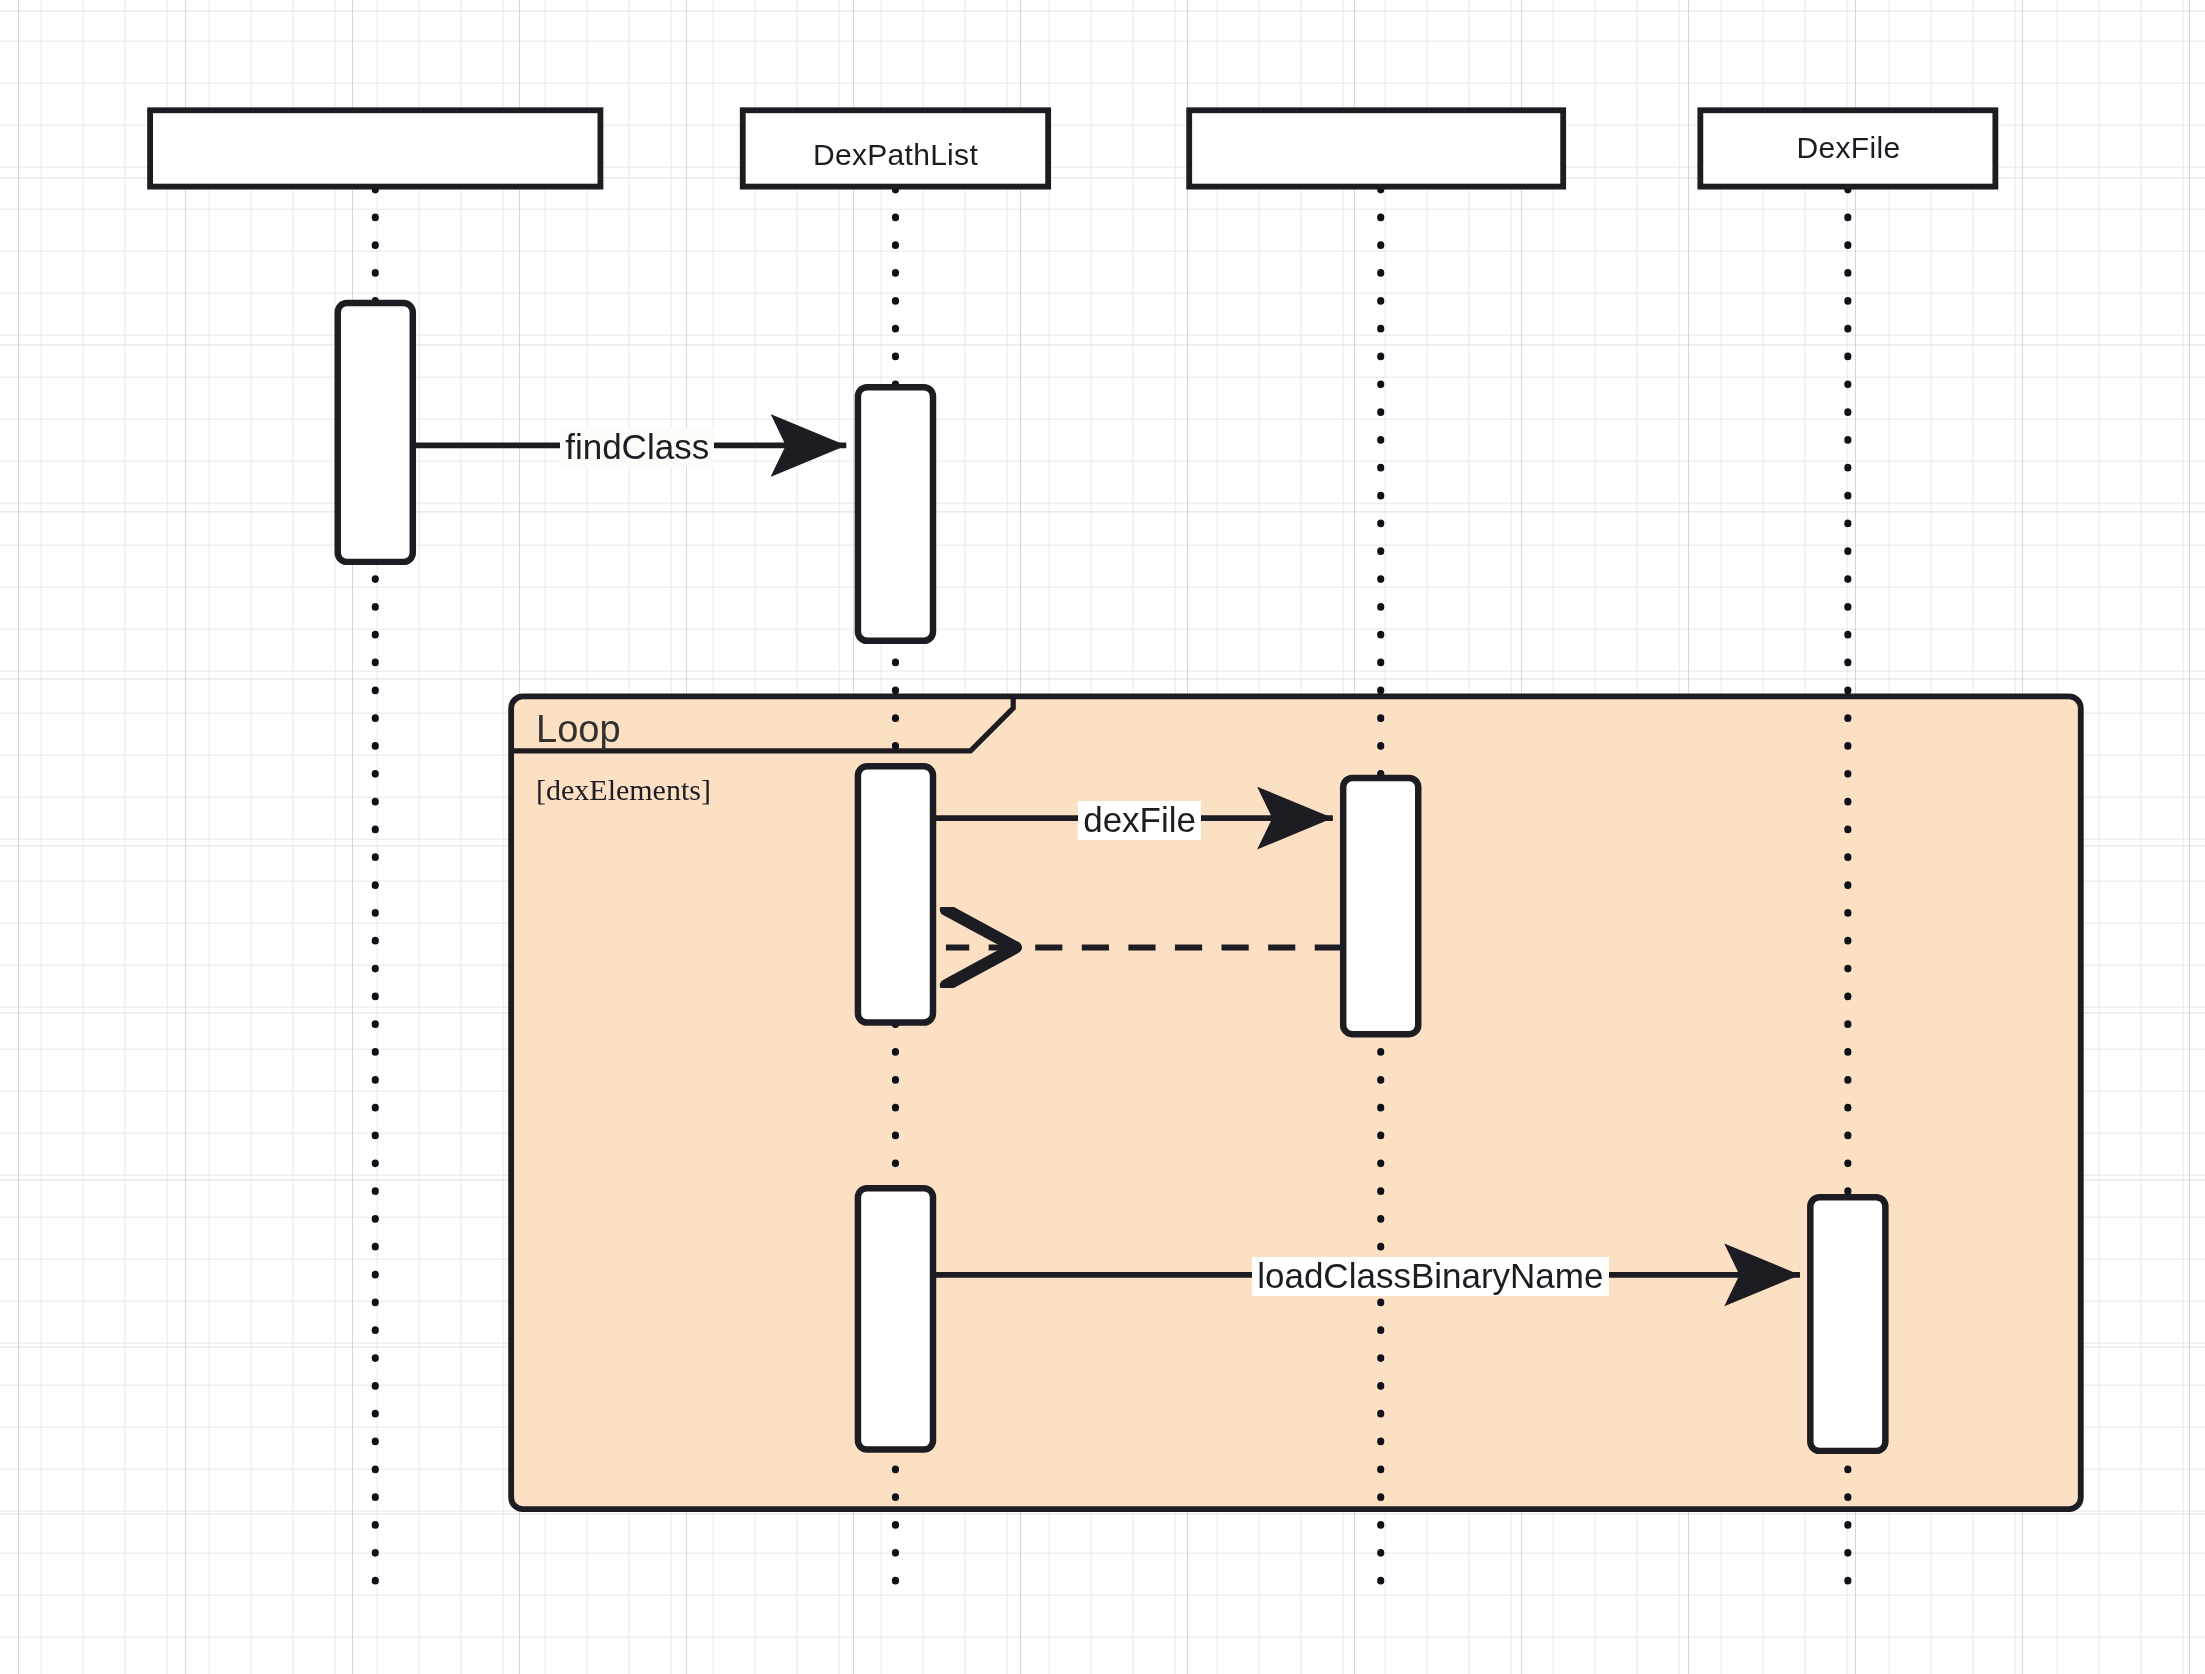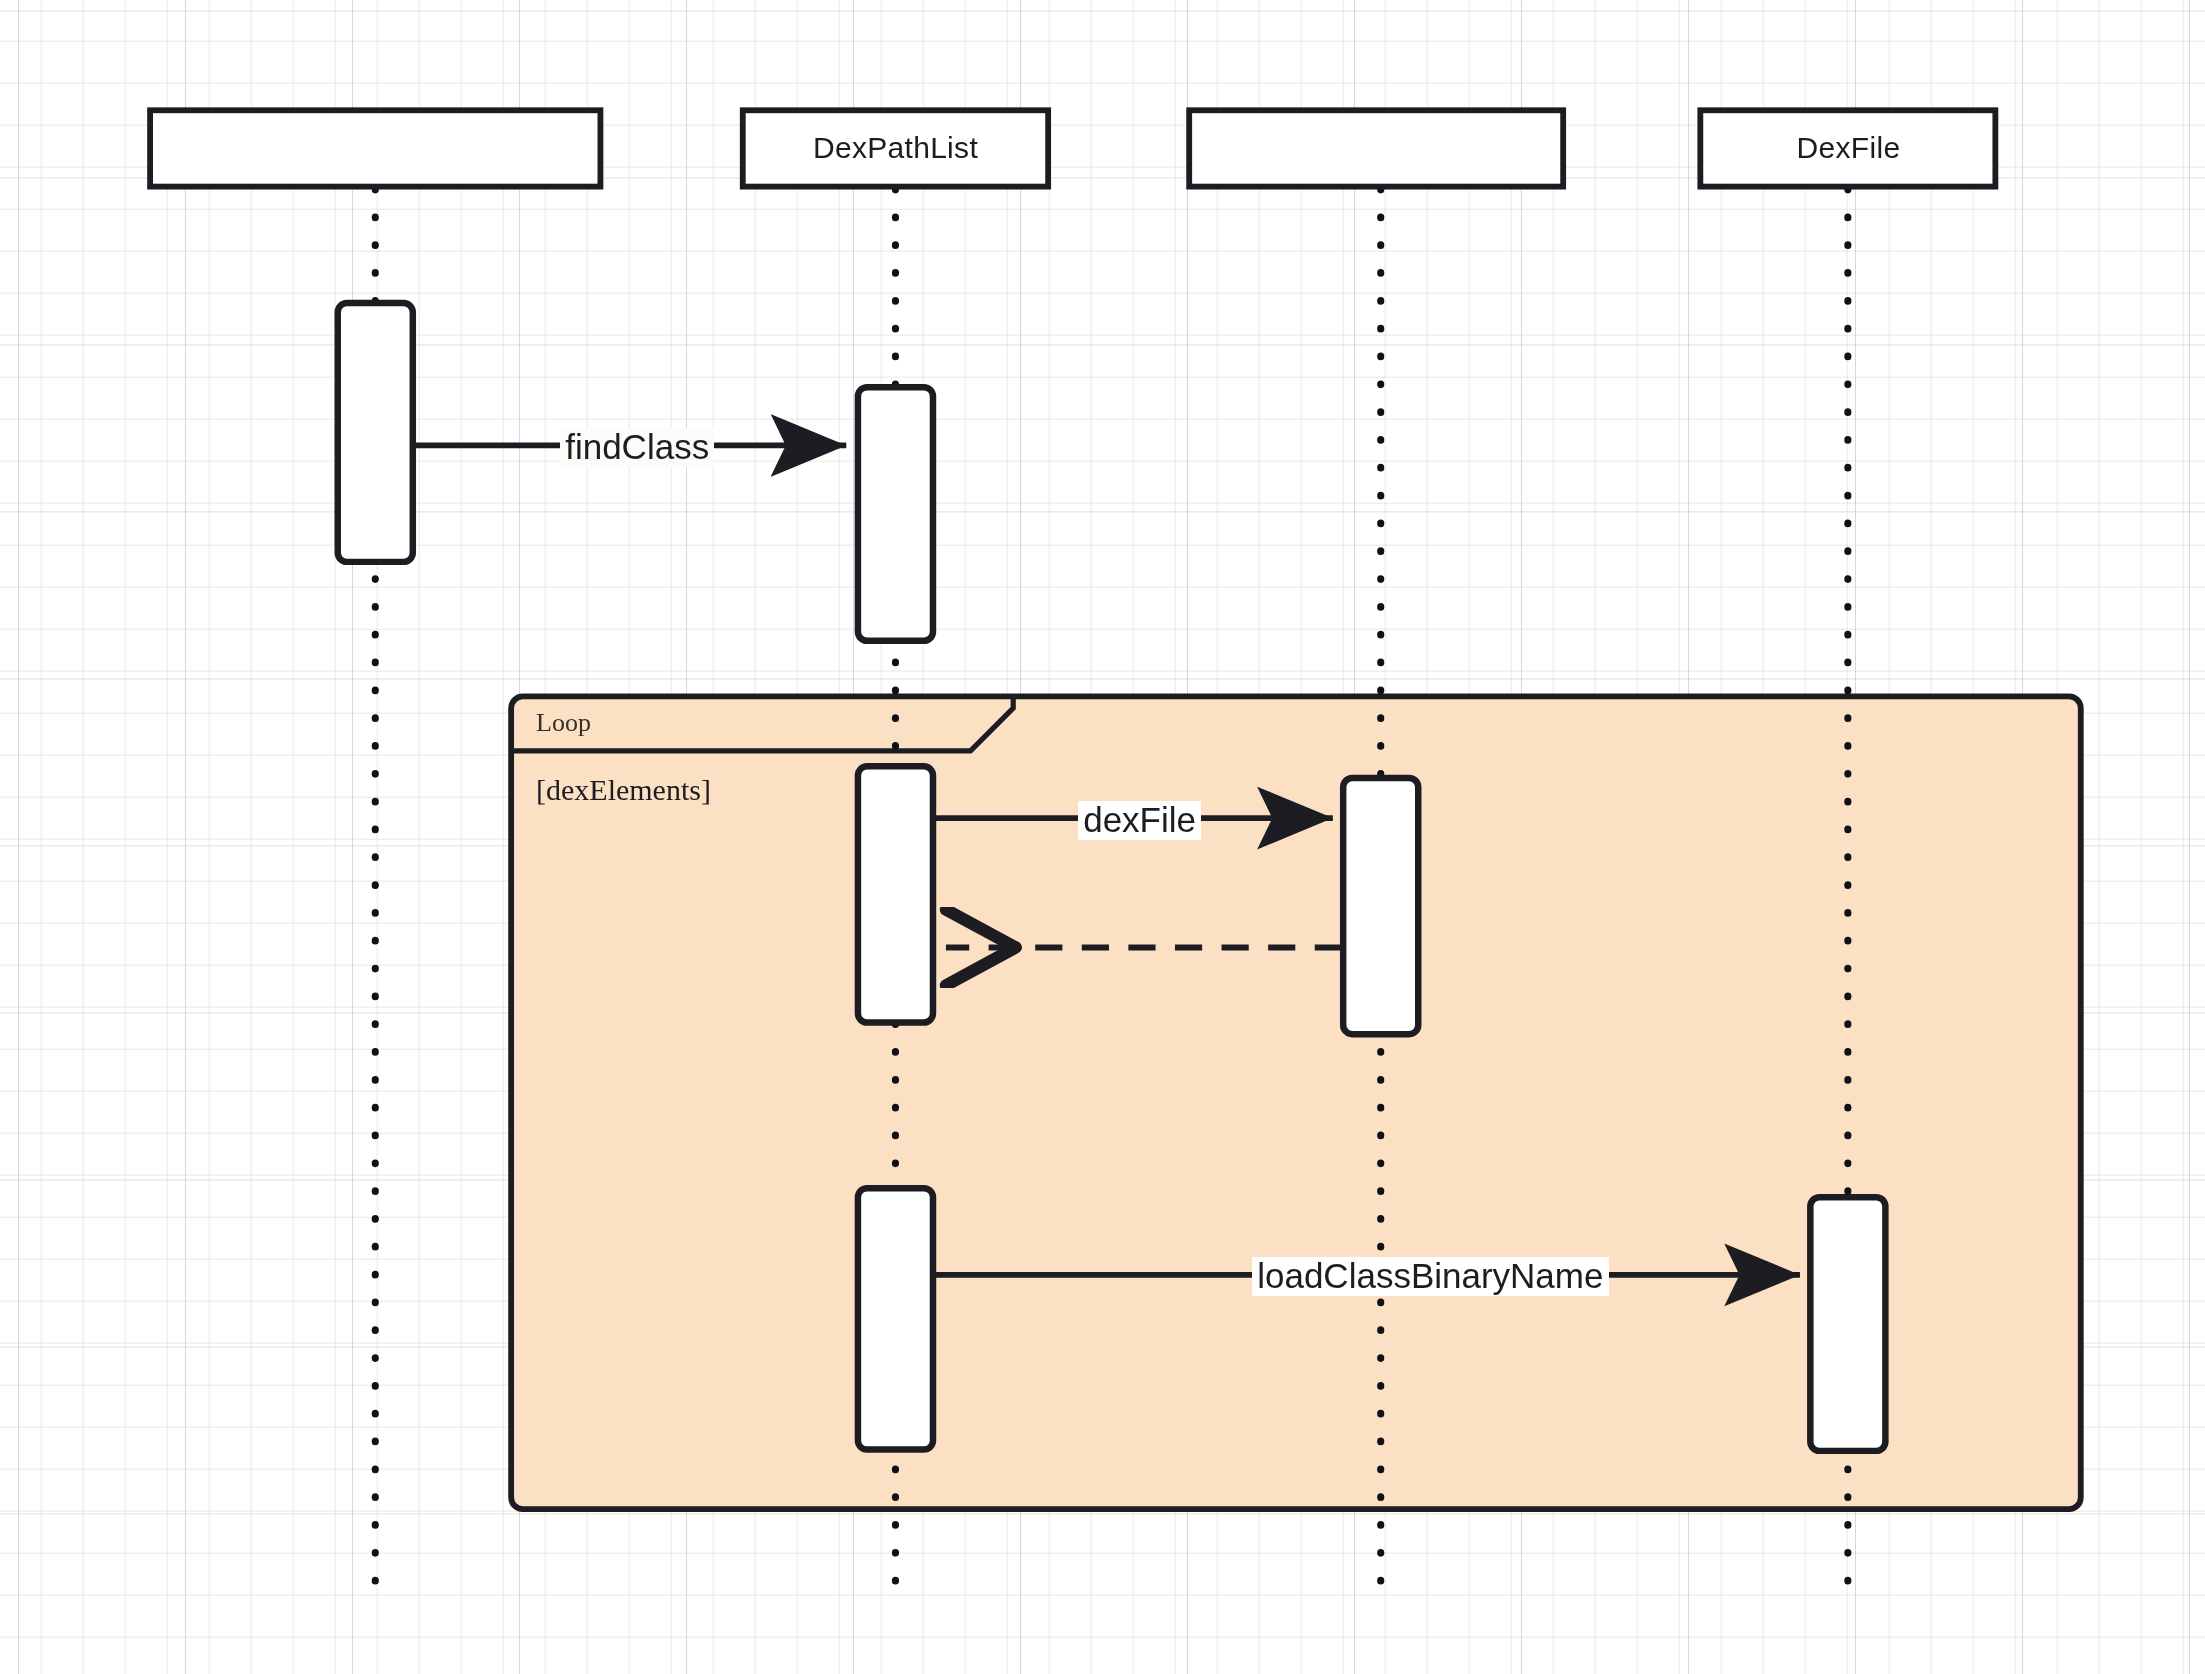--- a/index.html
+++ b/index.html
@@ -49,24 +49,23 @@
     position: absolute;
     font-size: 35px;
     color: #1c1c22;
     white-space: nowrap;
     background: #fdfbf7;
     padding: 1.3px 5.2px;
     line-height: 1.05;
   }
   .frag-op {
     position: absolute;
-    font-size: 26px;
+    font-size: 38px;
     color: #33312e;
     white-space: nowrap;
-    font-family: Liberation Serif, serif;
   }
   .frag-guard {
     position: absolute;
     font-size: 30px;
     color: #1c1c22;
     white-space: nowrap;
   }
 </style>
 </head>
 <body>
@@ -106,21 +105,21 @@
 
     <line x1="640" y1="688" x2="1308" y2="688" stroke="#1c1c22" stroke-width="9" marker-end="url(#arrow-filled)"></line>
 
     <line x1="1444" y1="1264" x2="2060" y2="1264" stroke="#1c1c22" stroke-width="9" marker-end="url(#arrow-filled)"></line>
 
     <line x1="2074" y1="1464" x2="1462" y2="1464" stroke="#1c1c22" stroke-width="9" stroke-dasharray="42 30" marker-end="url(#arrow-open)"></line>
 
     <line x1="1444" y1="1970" x2="2782" y2="1970" stroke="#1c1c22" stroke-width="9" marker-end="url(#arrow-filled)"></line>
   </svg>
 
-  <div class="part-label" style="left:743px; top:110px; width:305px; height:76px;">DexPathList</div>
+  <div class="part-label" style="left:743px; top:117px; width:305px; height:76px;">DexPathList</div>
   <div class="part-label" style="left:1701px; top:110px; width:295px; height:76px;">DexFile</div>
 
   <div class="frag-op" style="left:536px; top:708px;">Loop</div>
   <div class="frag-guard" style="left:536px; top:773px;font-family:Liberation Serif, serif;">[dexElements]</div>
 
   <div class="msg-label" style="left:560px; top:428px;">findClass</div>
   <div class="msg-label" style="left:1078px; top:801px; background:#ffffff;">dexFile</div>
   <div class="msg-label" style="left:1252px; top:1257px; background:#ffffff;">loadClassBinaryName</div>
 </div>
 

